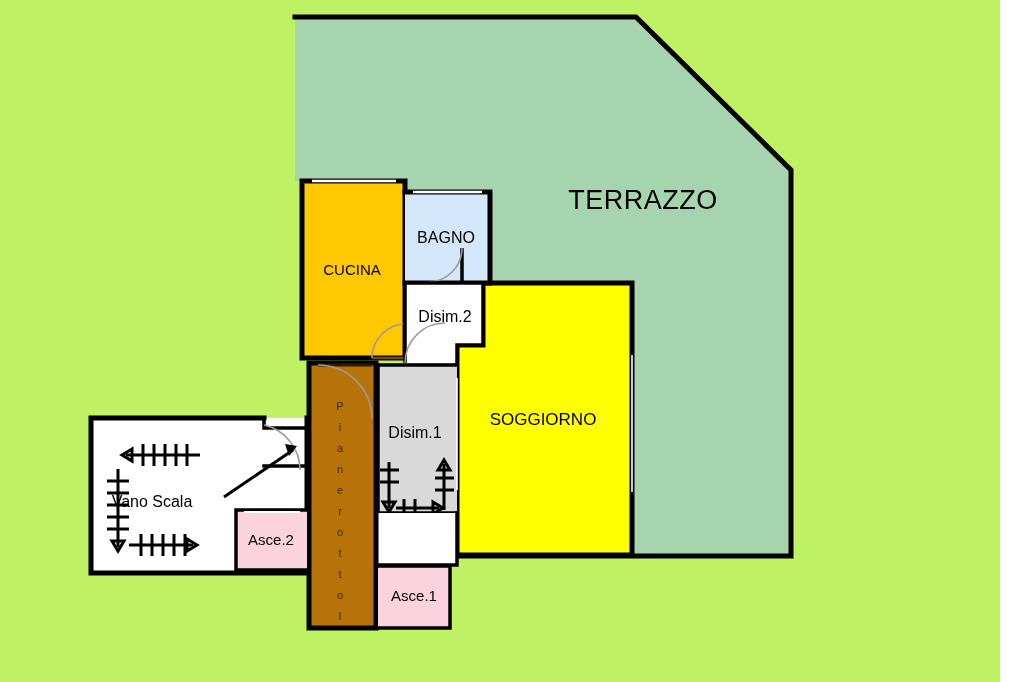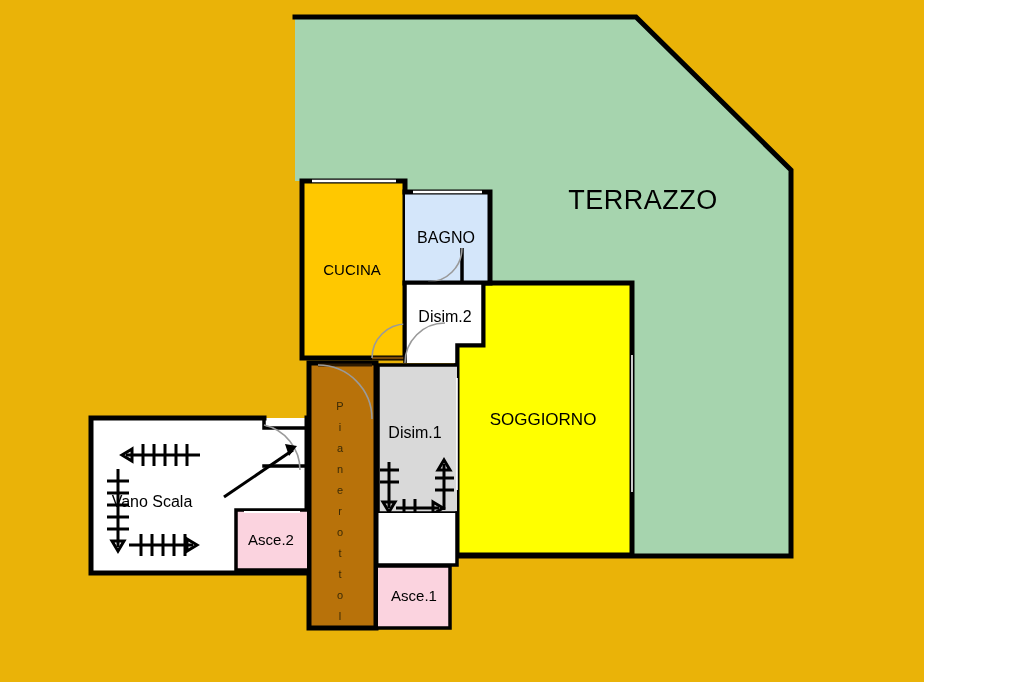--- a/index.html
+++ b/index.html
@@ -8,23 +8,23 @@
     background: #ffffff;
   }
   body {
     width: 1024px;
     height: 682px;
     font-family: "Liberation Sans", sans-serif;
     overflow: hidden;
   }
   #plan-root {
     position: relative;
-    width: 924px;
+    width: 1000px;
     height: 682px;
-    background: #eab308;
+    background: #bef264;
   }
   svg.floorplan {
     display: block;
     width: 1024px;
     height: 682px;
   }
   .room-label {
     font-family: "Liberation Sans", sans-serif;
     fill: #000000;
     text-anchor: middle;

